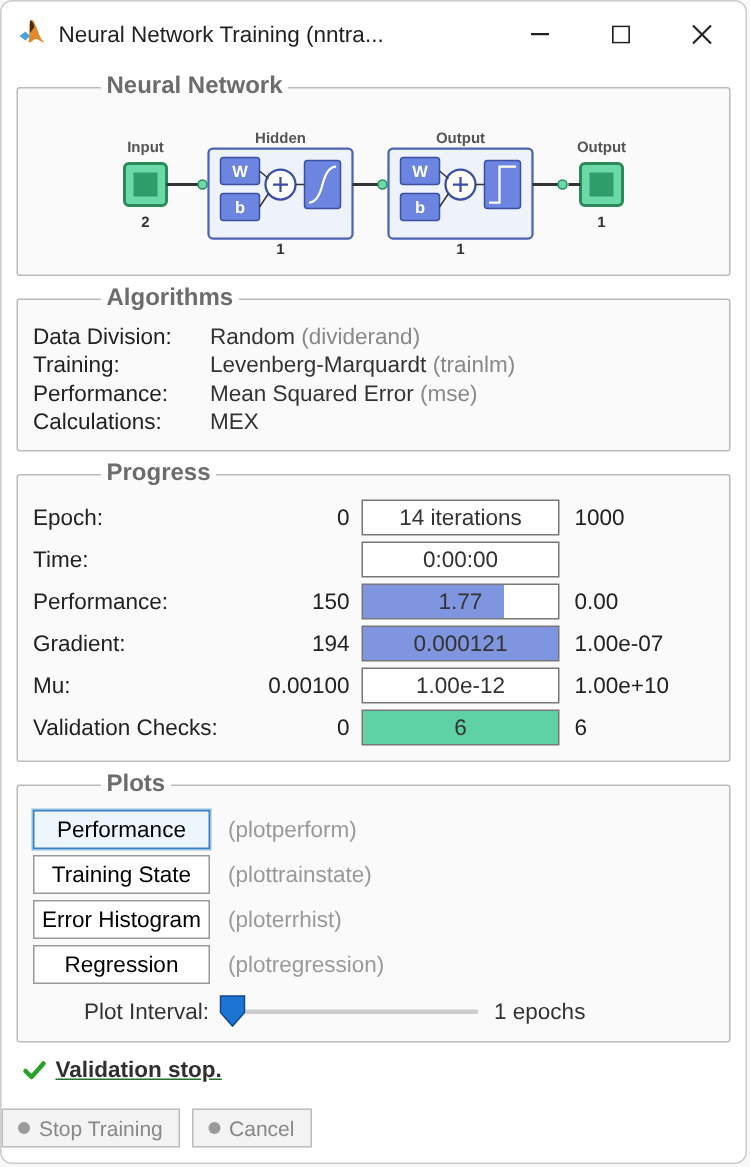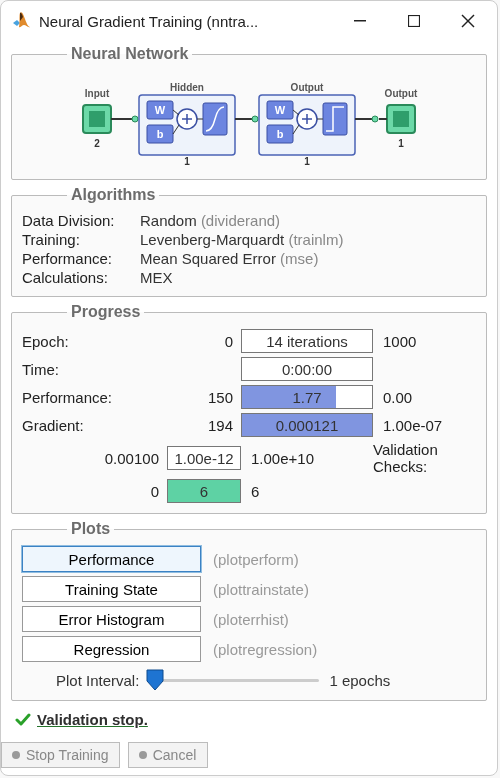--- a/index.html
+++ b/index.html
@@ -105,21 +105,21 @@
 .bar .txt {
   position: absolute;
   left: 0; right: 0; top: 0; bottom: 0;
   display: flex; align-items: center; justify-content: center;
   font-size: 15px;
 }
 
 
 .plot-row { display: flex; align-items: center; gap: 12px; margin-bottom: 4px; }
 .plot-btn {
-  width: 179px;
+  width: 118px;
   height: 26px;
   background: #fff;
   border: 1px solid #999;
   font-size: 15px;
   text-align: center;
   cursor: pointer;
 }
 .plot-btn.active {
   background: #eef6fd;
   border: 1px solid #3b82c4;
@@ -179,21 +179,21 @@
 
 <div class="window">
   <div class="titlebar">
     <span>
       <svg width="20" height="20" viewBox="0 0 20 20">
         <path d="M2 13 L6 10 L9 13 L6 16 Z" fill="#4aa3df"></path>
         <path d="M9 3 C11 1 12 4 14 9 C15 12 17 17 19 17 C17 18 15 15 13 15 C11 15 10 18 8 17 C9 13 8 5 9 3 Z" fill="#e08a2c"></path>
         <path d="M9 3 C10 2 11 4 12 7 L9 11 Z" fill="#4a2b10"></path>
       </svg>
     </span>
-    <span class="title">Neural Gradient Training (nntra...</span>
+    <span class="title">Neural Network Training (nntra...</span>
     <button class="win-btn">
       <svg width="12" height="12">
           <rect x="0" y="5" width="12" height="1.5" fill="#222"></rect>
         </svg>
     </button>
     <button class="win-btn">
       <svg width="12" height="12">
           <rect x="0.5" y="0.5" width="11" height="11" fill="none" stroke="#222" stroke-width="1.2"></rect>
         </svg>
     </button>
@@ -310,20 +310,21 @@
         <div class="prog-end">0.00</div>
 
         <div class="prog-label">Gradient:</div>
         <div class="prog-start">194</div>
         <div class="bar">
             <div class="fill" style="width: 100%;"></div>
             <div class="txt">0.000121</div>
           </div>
         <div class="prog-end">1.00e-07</div>
 
+        <div class="prog-label">Mu:</div>
         <div class="prog-start">0.00100</div>
         <div class="bar">
             <div class="fill" style="width: 0%;"></div>
             <div class="txt">1.00e-12</div>
           </div>
         <div class="prog-end">1.00e+10</div>
 
         <div class="prog-label">Validation Checks:</div>
         <div class="prog-start">0</div>
         <div class="bar green">

